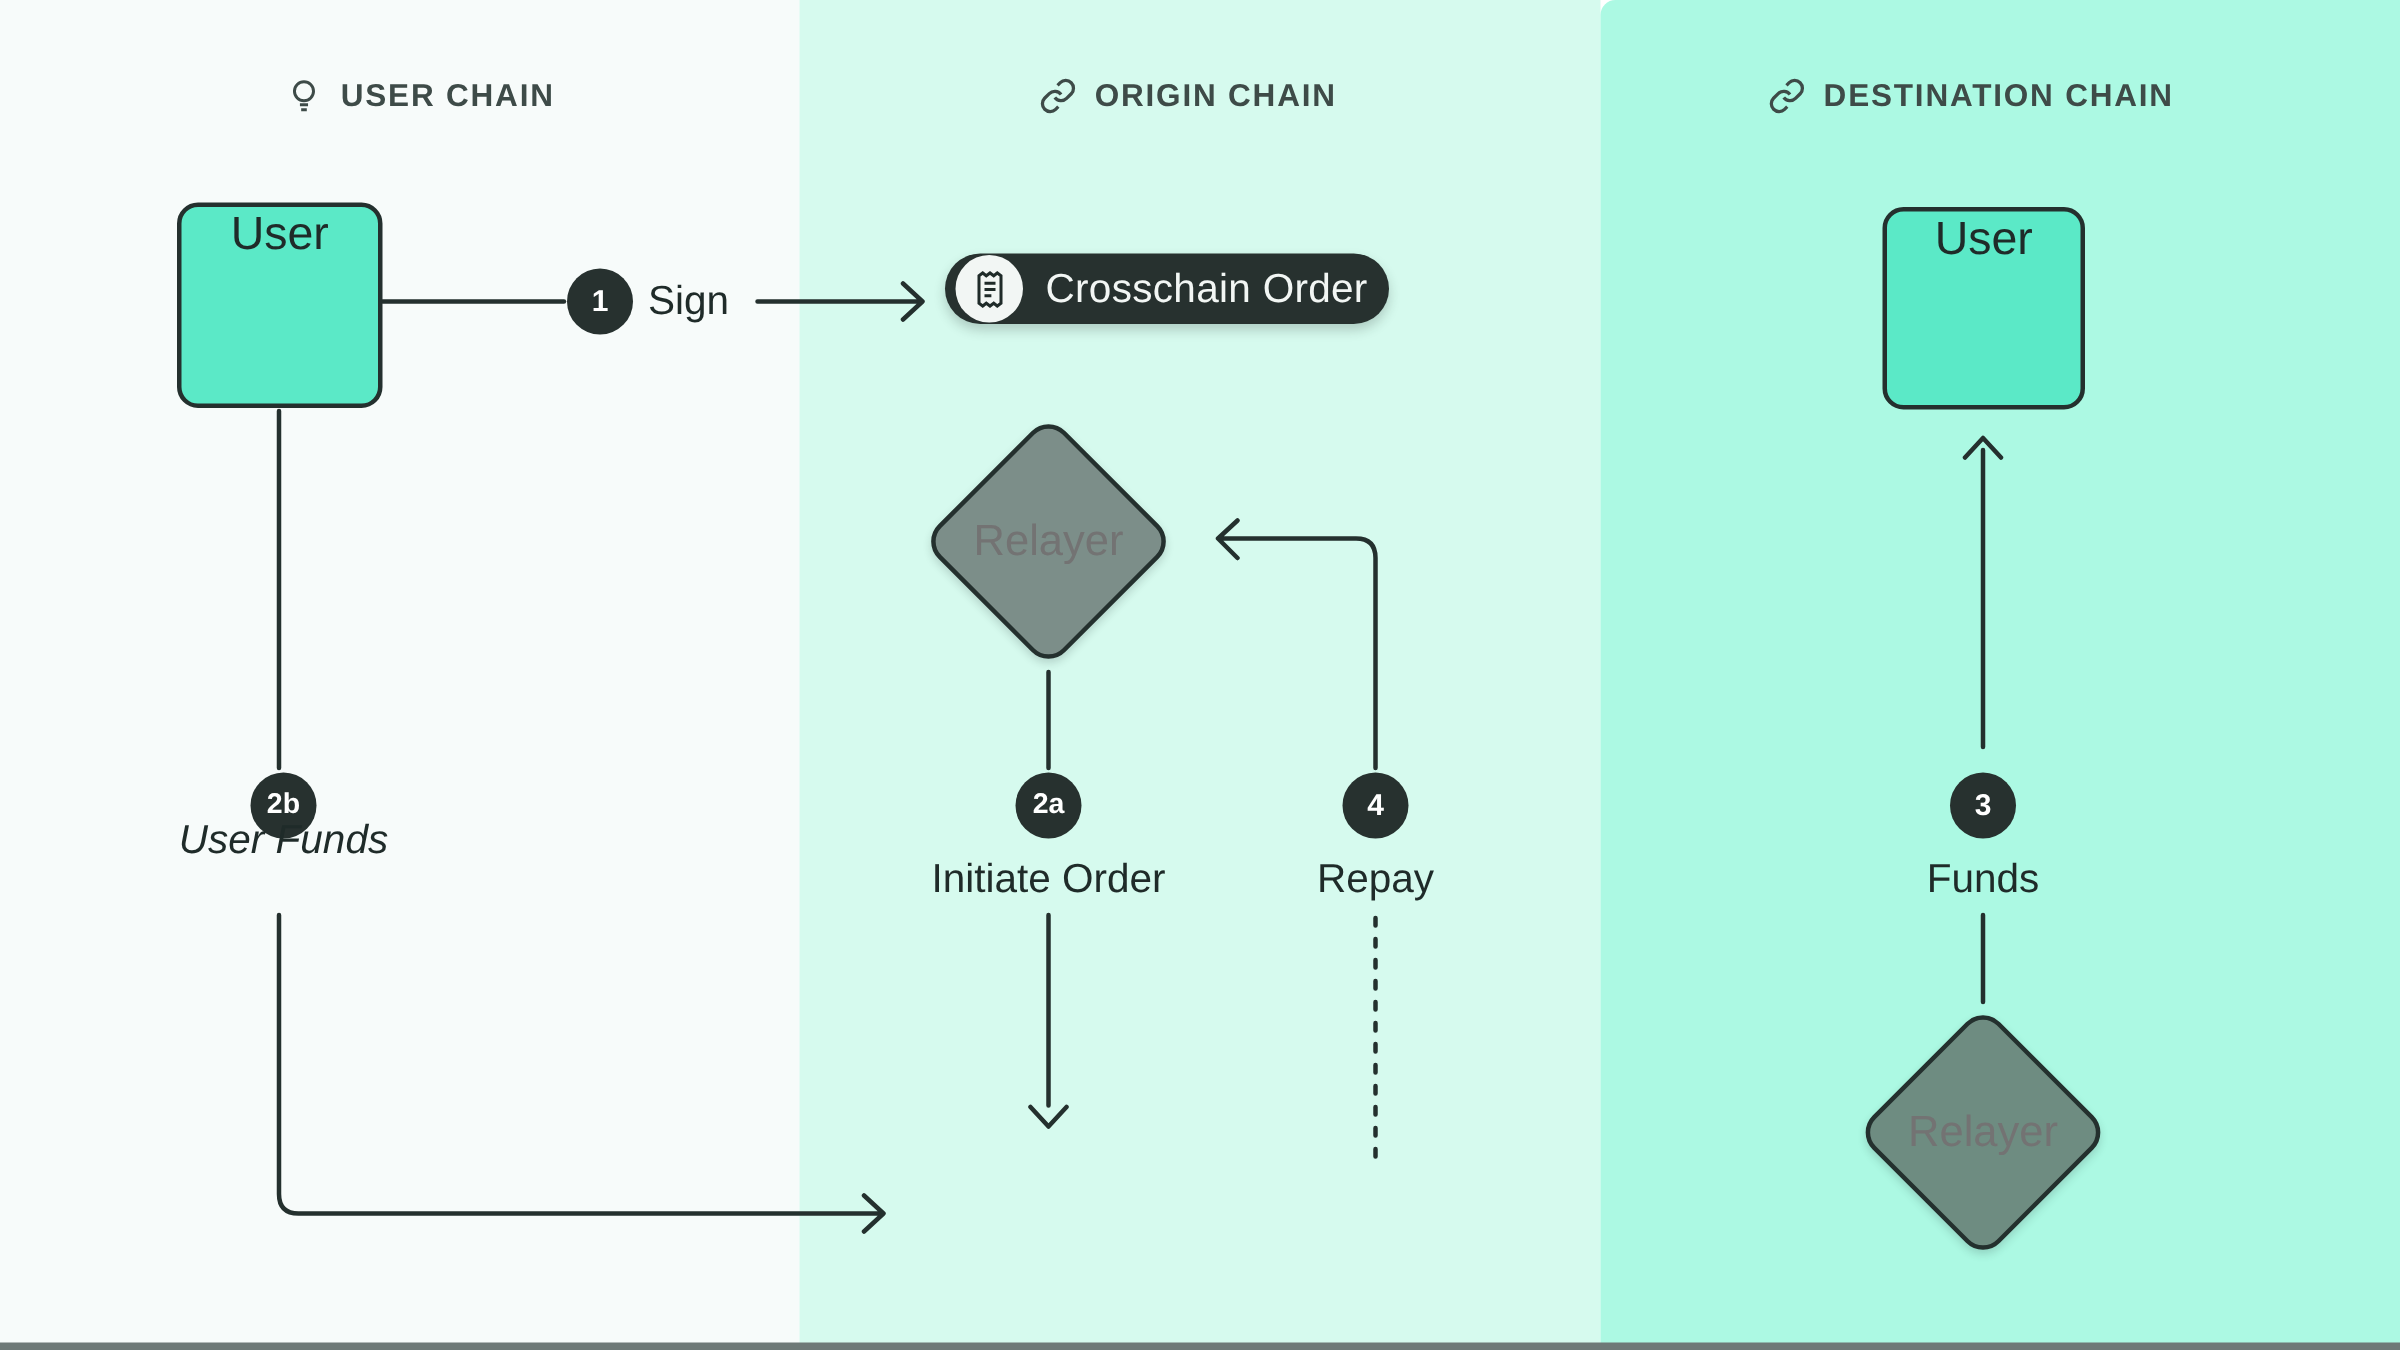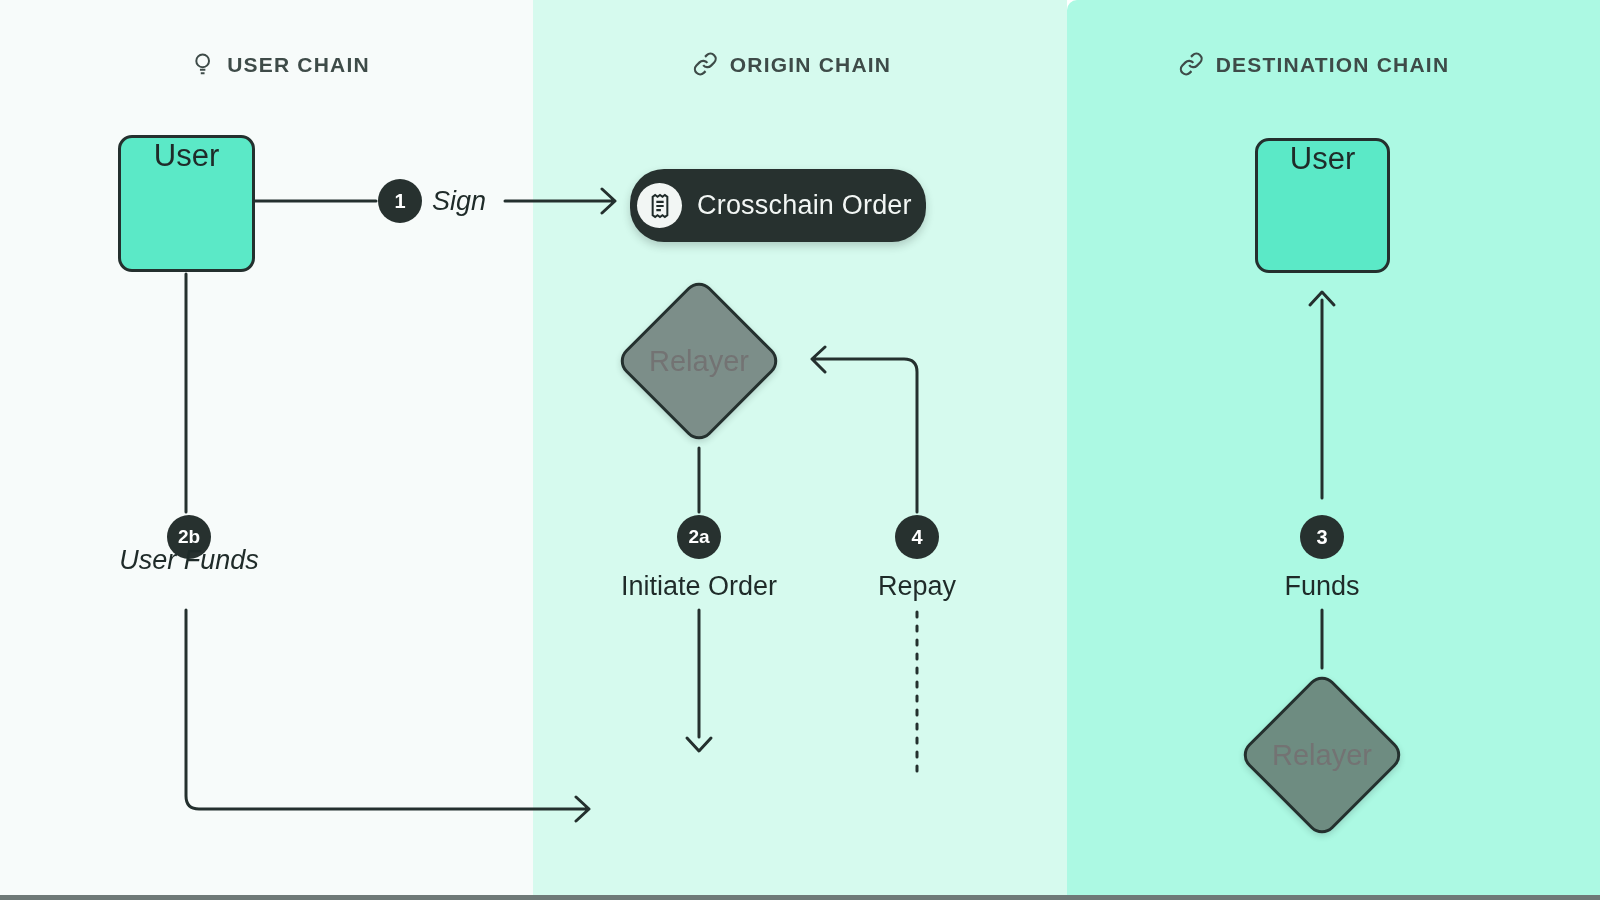--- a/index.html
+++ b/index.html
@@ -60,21 +60,21 @@
 
   .badge{
     position:absolute;width:44px;height:44px;border-radius:50%;background:var(--pill);
     display:flex;align-items:center;justify-content:center;
     color:#FFFFFF;font-size:20px;font-weight:700;transform:translate(-50%,-50%);
   }
   .step-label{
     position:absolute;transform:translate(-50%,-50%);white-space:nowrap;
     color:var(--label-text);font-size:27px;
   }
-  .step-label.left-anchor{transform:translate(0,-50%);font-style:italic;}
+  .step-label.left-anchor{transform:translate(0,-50%);}
 </style>
 </head>
 <body>
 
 <div class="canvas">
 
   <div class="panel panel-1"></div>
   <div class="panel panel-2"></div>
   <div class="panel panel-3"></div>
 
@@ -119,21 +119,21 @@
     <path d="M917 512 V372 Q917 359 904 359 H813 M825 347 L812 359 L825 372"></path>
     <path class="dashed" d="M917 612 V772"></path>
     <path d="M1322 498 V300 M1310 305 L1322 292 L1334 305"></path>
     <path d="M1322 610 V668"></path>
   </svg>
 
   <div class="node-box" style="left:118px;top:135px;width:137px;height:137px;">
     <span>User</span>
   </div>
 
-  <div class="pill" style="left:630px;top:169px;width:296px;height:73px;">
+  <div class="pill" style="left:630px;top:169px;width:296px;height:47px;">
     <span class="icon-circle">
       <svg width="22" height="26" viewBox="0 0 24 28" fill="none" stroke-width="2.2">
         <path d="M4 4 L6.7 2 L9.3 4 L12 2 L14.7 4 L17.3 2 L20 4 V24 L17.3 26 L14.7 24 L12 26 L9.3 24 L6.7 26 L4 24 Z"></path>
         <path d="M8 9.5 H16 M8 14 H16 M8 18.5 H13"></path>
       </svg>
     </span>
     <span>Crosschain Order</span>
   </div>
 
   <div class="diamond origin" style="left:639px;top:301px;"></div>

